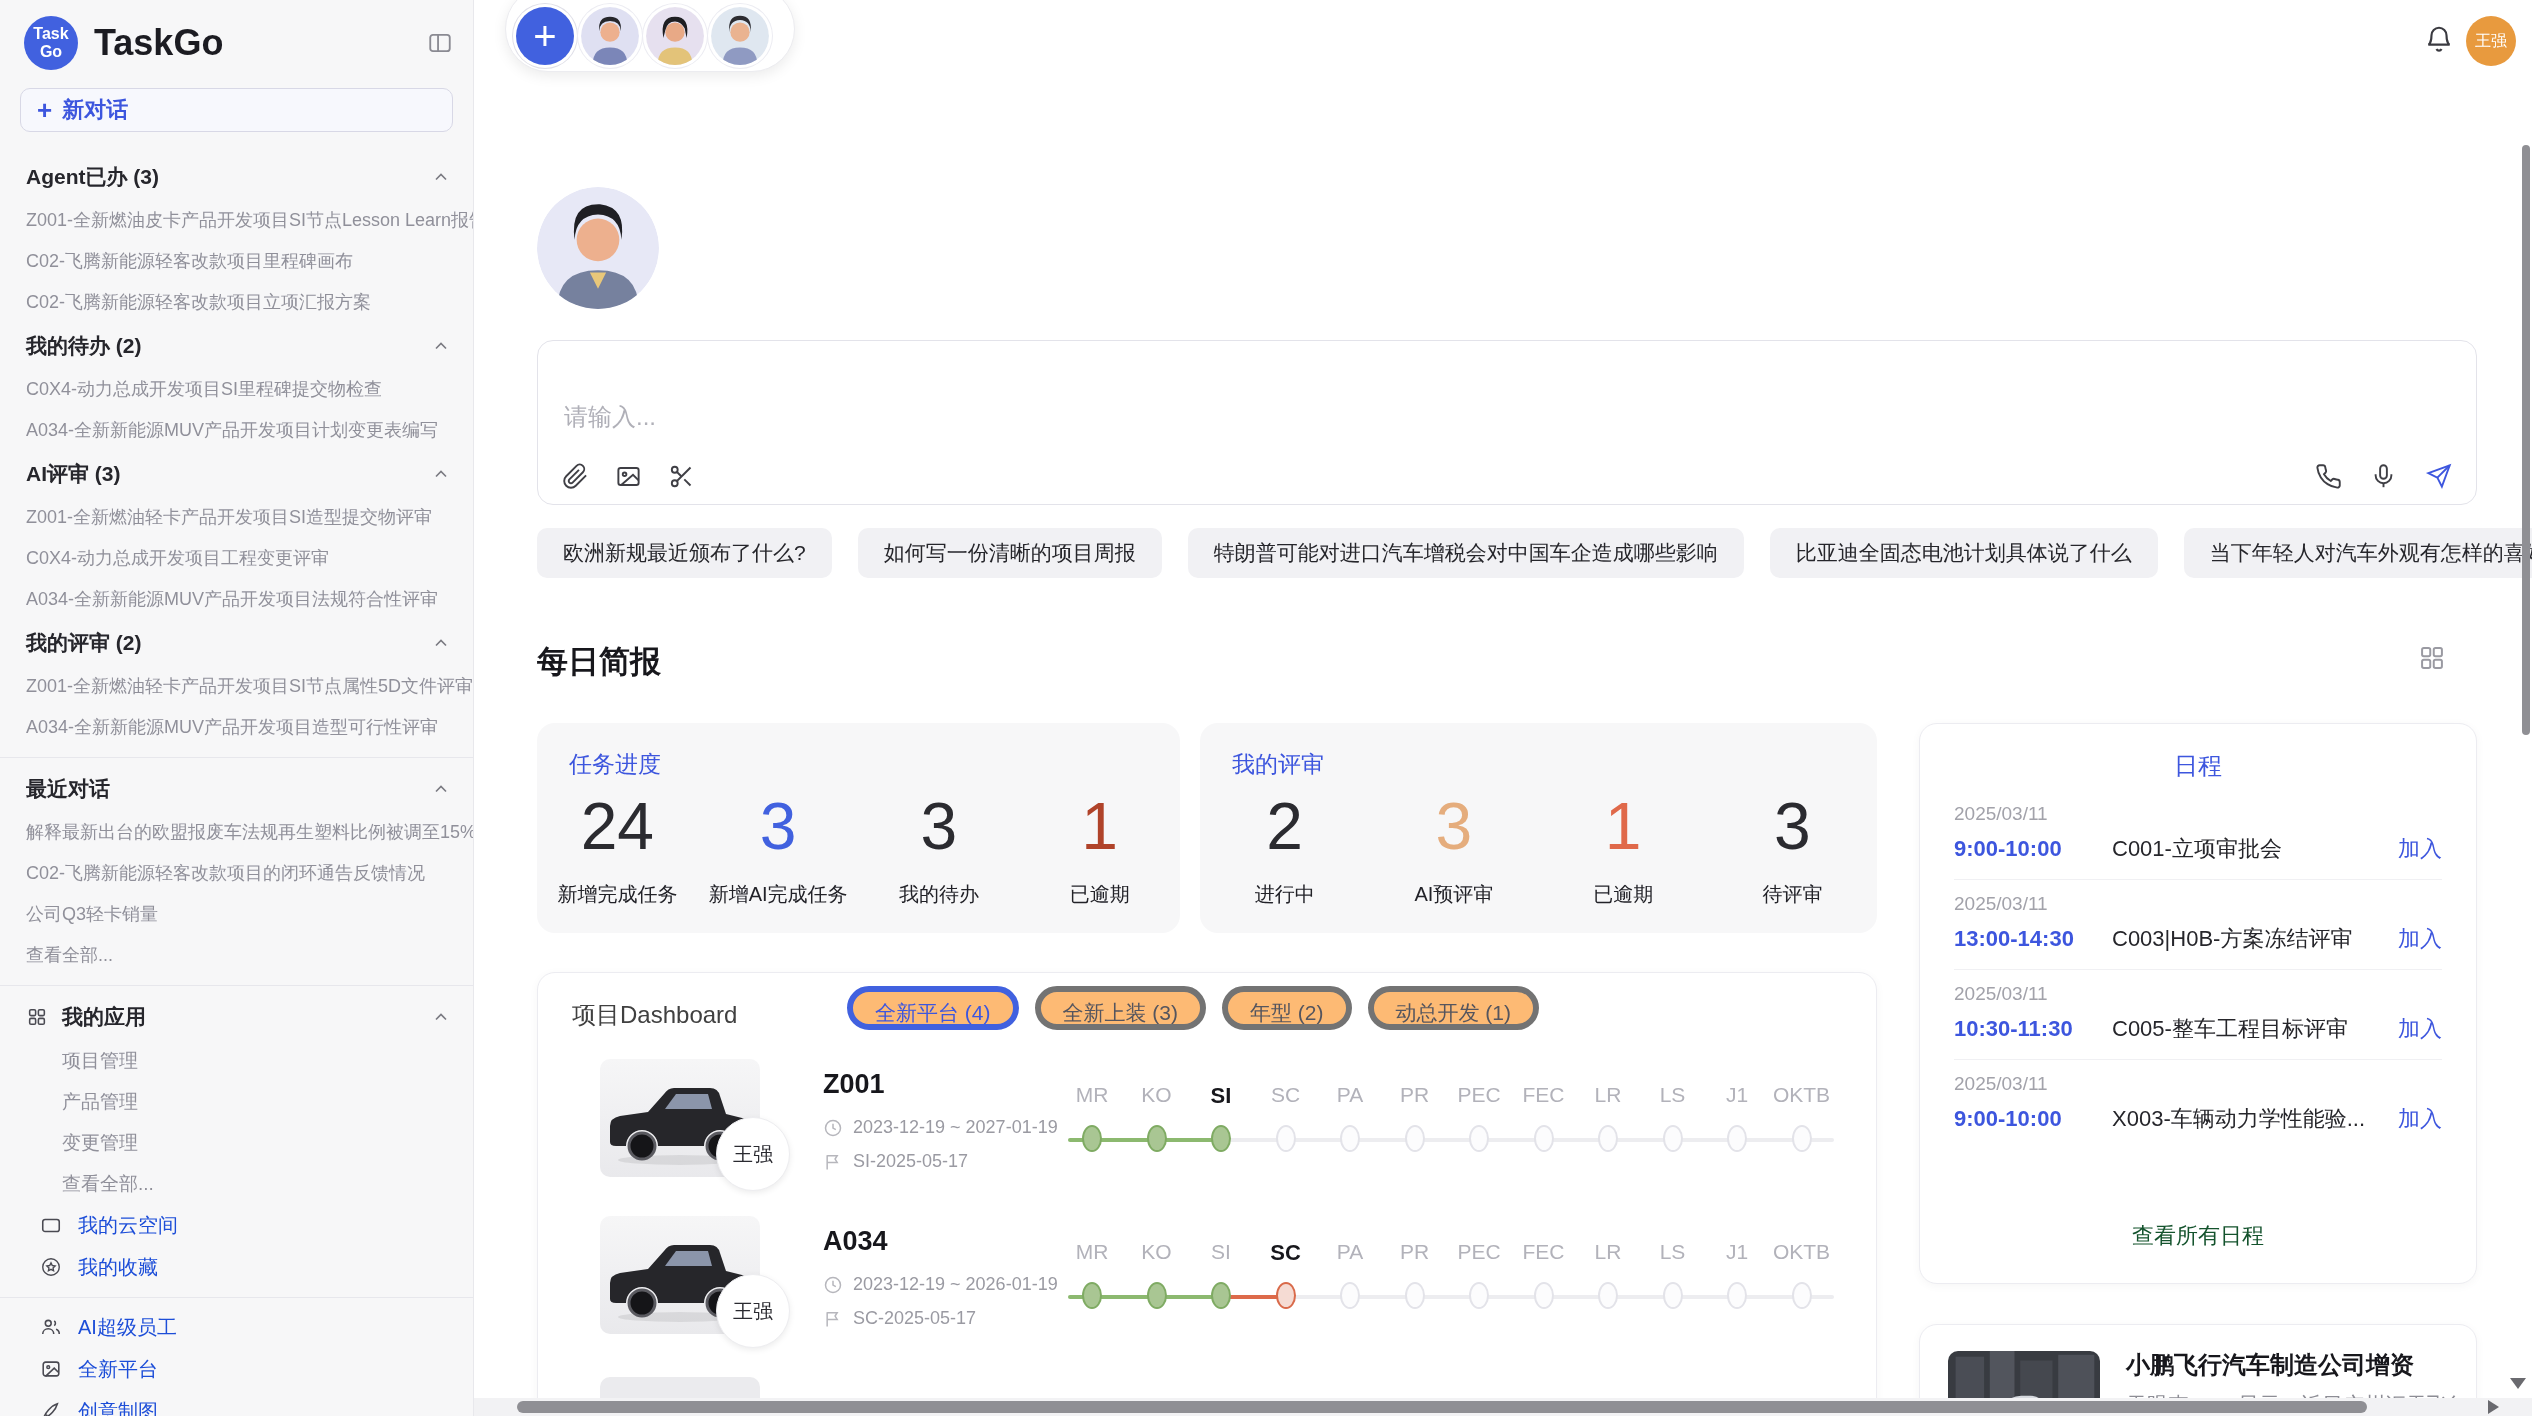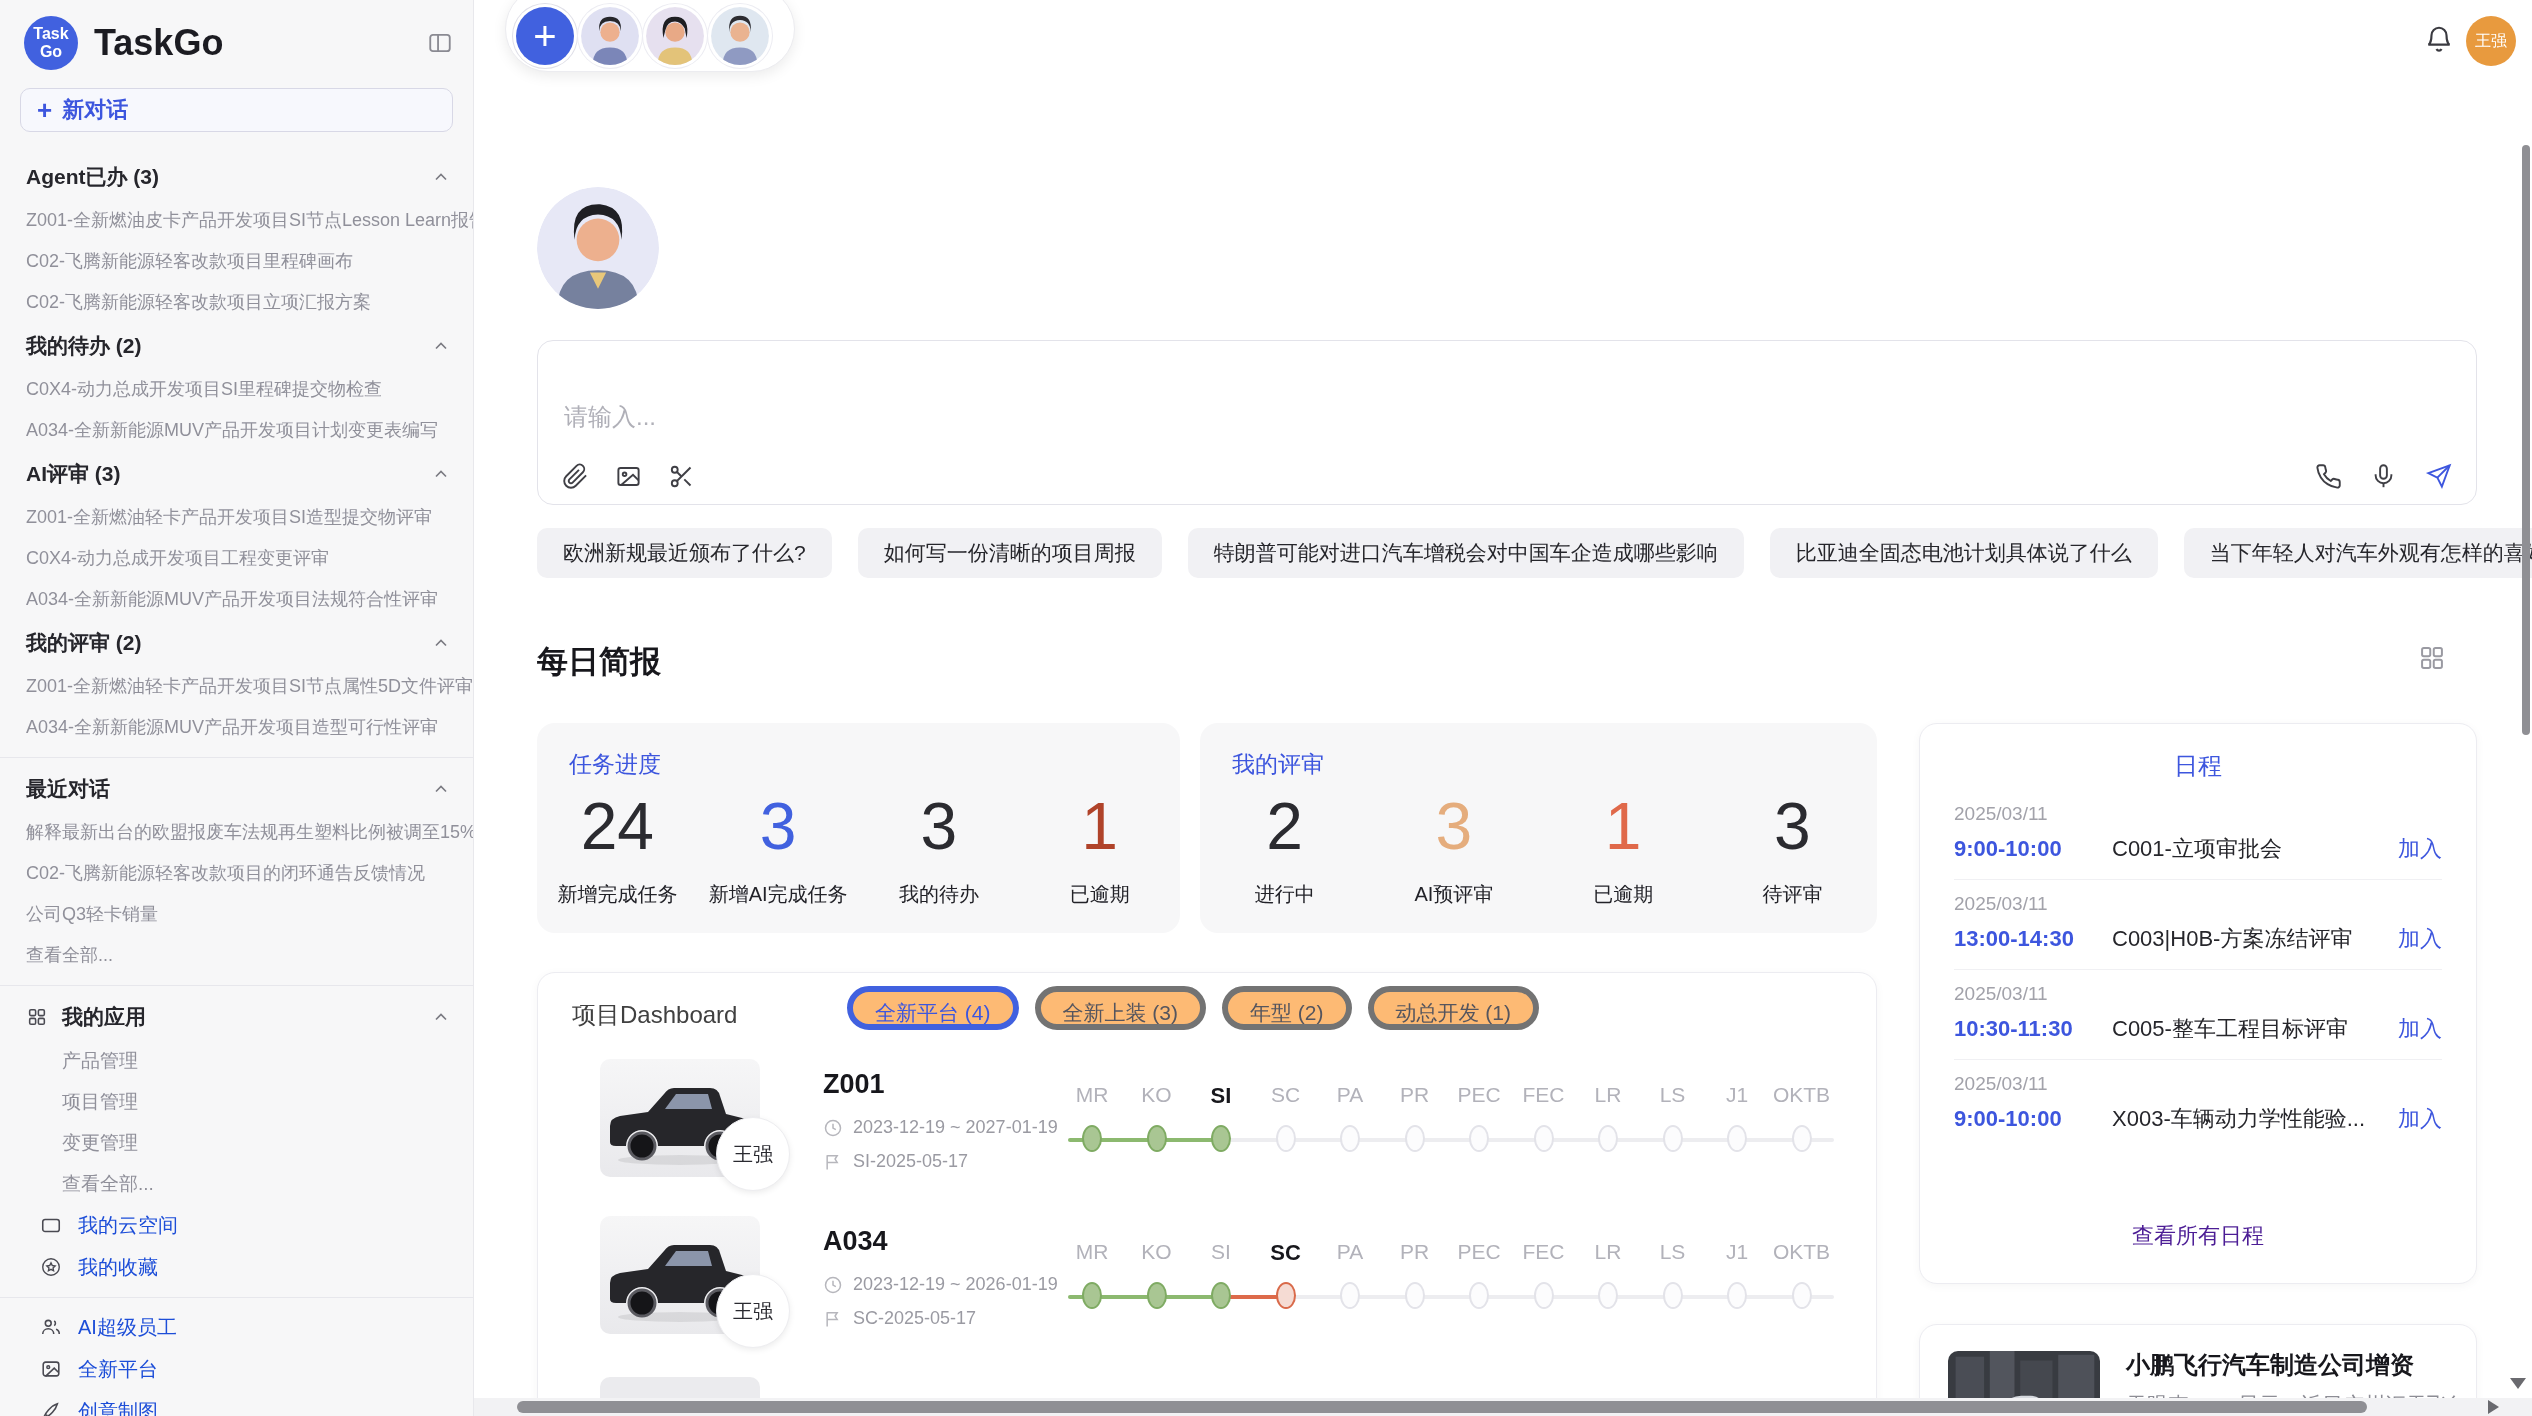--- a/index.html
+++ b/index.html
@@ -66,21 +66,21 @@
          border-radius:18px;box-shadow:0 2px 10px rgba(0,0,0,.04);box-sizing:border-box;}
   .sched-title{text-align:center;margin-top:26px;font-size:24px;color:#3d56de;}
   #sched-list{margin-top:8px;}
   .sched-item{padding:13px 34px 0;}
   .s-date{font-size:19px;color:#a2a2aa;margin-bottom:9px;}
   .s-row{display:flex;align-items:center;}
   .s-time{width:158px;font-size:22px;font-weight:700;color:#3d56de;}
   .s-name{flex:1;font-size:22px;color:#26262b;}
   .s-join{font-size:22px;color:#3d56de;}
   .s-sep{height:1px;background:#f0f0f3;margin:15px 34px 0;}
-  .sched-footer{position:absolute;left:0;right:0;bottom:32px;text-align:center;font-size:22px;color:#4c1d95;}
+  .sched-footer{position:absolute;left:0;right:0;bottom:32px;text-align:center;font-size:22px;color:#14532d;}
   
   #dash{position:absolute;left:63px;top:972px;width:1340px;height:470px;background:#fff;border:1px solid #ececf1;
         border-radius:18px;box-shadow:0 2px 10px rgba(0,0,0,.04);box-sizing:border-box;overflow:hidden;}
   #dash-title{position:absolute;left:34px;top:26px;font-size:24px;color:#404040;}
   #dash-tabs{position:absolute;left:309px;top:13px;display:flex;gap:16px;}
   .tab{height:44px;line-height:42px;padding:0 22px;border-radius:22px;border:6px solid #737373;color:#55555e;
        font-size:21px;background:#fdba74;box-sizing:border-box;}
   .tab.active{border-color:#4161df;color:#3d56de;}
   .prow{position:absolute;left:0;width:100%;height:170px;}
   .car-box{position:absolute;left:62px;top:0;width:160px;height:118px;border-radius:10px;overflow:hidden;
@@ -192,22 +192,22 @@
                 <rect x="4" y="4" width="6.5" height="6.5" rx="1.5"></rect>
                 <rect x="13.5" y="4" width="6.5" height="6.5" rx="1.5"></rect>
                 <rect x="4" y="13.5" width="6.5" height="6.5" rx="1.5"></rect>
                 <rect x="13.5" y="13.5" width="6.5" height="6.5" rx="1.5"></rect>
               </svg></span>
             <span>我的应用</span>
             <span class="chev"><svg viewBox="0 0 24 24" fill="none" stroke="currentColor" stroke-width="2">
                 <polyline points="6 15 12 9 18 15"></polyline>
               </svg></span>
           </div>
+          <div class="side-item sub">项目管理</div>
           <div class="side-item sub">产品管理</div>
-          <div class="side-item sub">项目管理</div>
           <div class="side-item sub">变更管理</div>
           <div class="side-item sub">查看全部...</div>
         </div>
       <div id="side-storage">
           <div class="icon-row">
             <span class="ric"><svg viewBox="0 0 24 24" fill="none" stroke="currentColor" stroke-width="1.7">
                 <rect x="3" y="6" width="18" height="13" rx="2.5"></rect>
               </svg></span>
             <span>我的云空间</span>
           </div>

